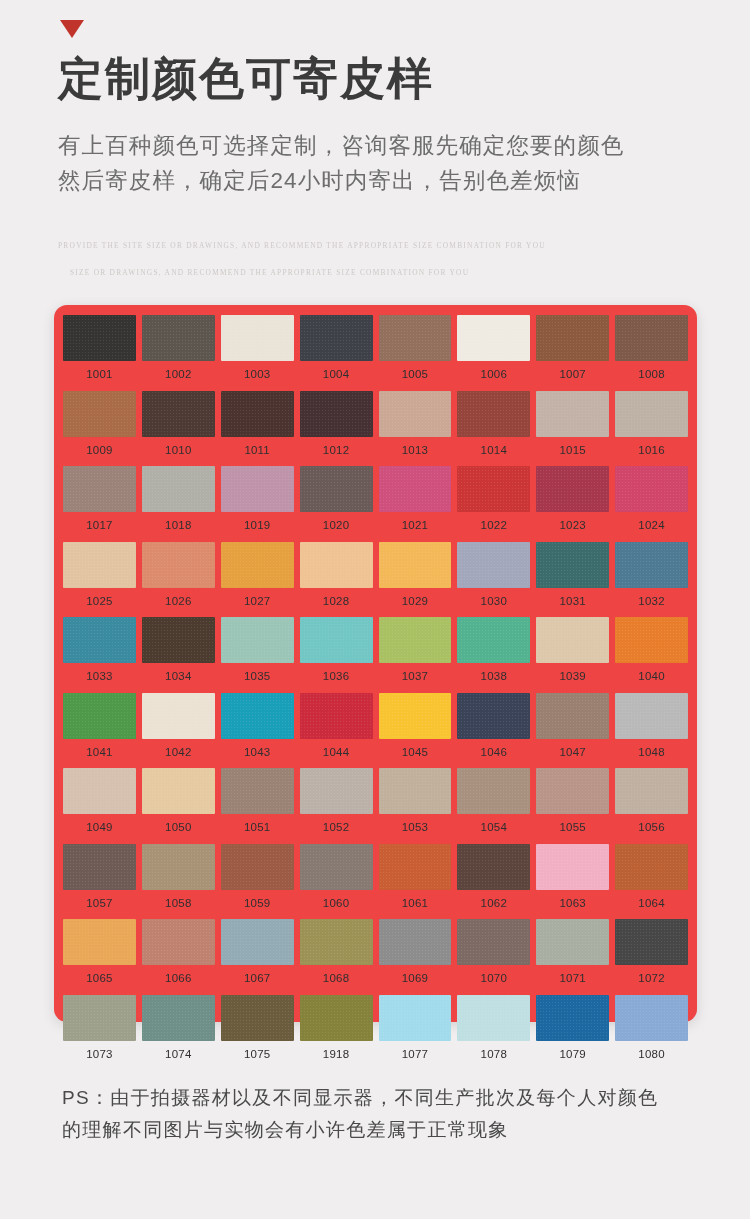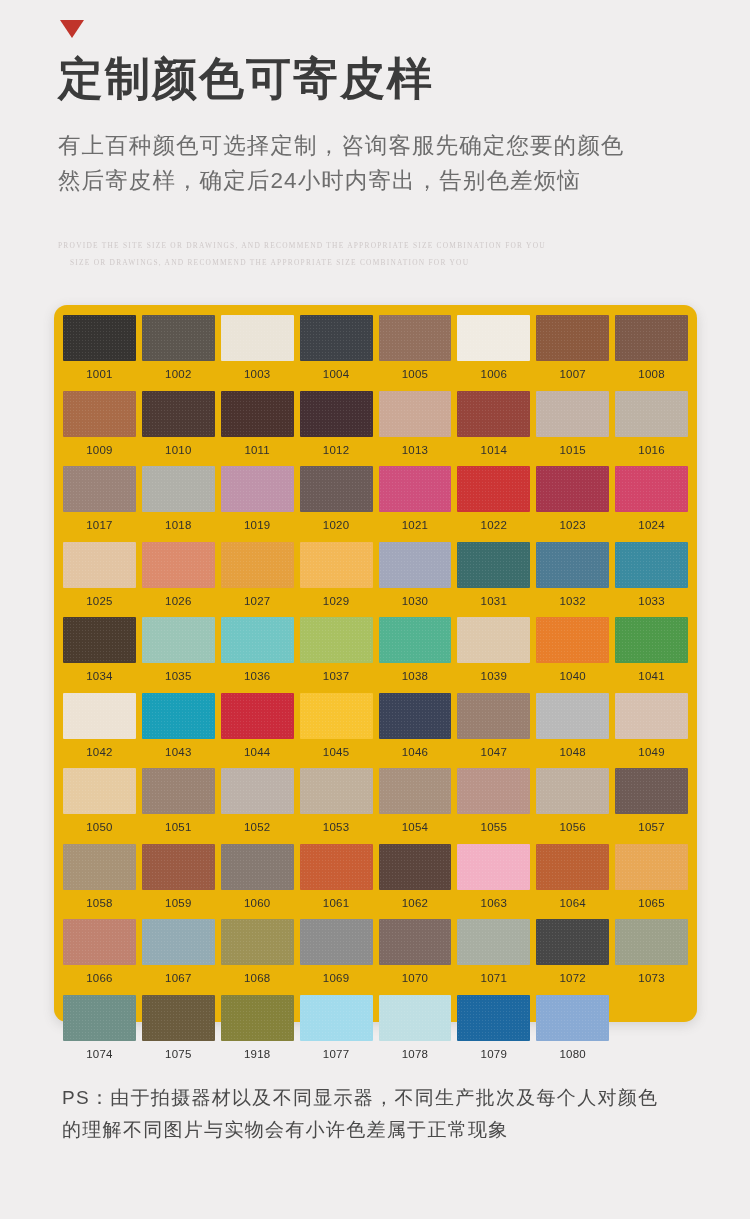--- a/index.html
+++ b/index.html
@@ -69,30 +69,30 @@
     top: 238px;
     width: 470px;
     font-family: Liberation Serif, serif;
     font-size: 7.4px;
     color: #cfc9c9;
     letter-spacing: 1.25px;
     line-height: 2.25;
     text-transform: uppercase;
     white-space: nowrap;
   }
-  .eng-block .ln2 { padding-left: 12px; }
+  .eng-block .ln2 { padding-left: 12px; margin-top: 10px; }
 
   
   .card {
     position: absolute;
     left: 54px;
     top: 305px;
     width: 643px;
     height: 717px;
-    background: #eab308;
+    background: #ef4444;
     border-radius: 13px;
     box-shadow: 0 3px 12px rgba(90, 90, 90, 0.20);
     box-sizing: border-box;
     padding: 10px 9px 6px 9px;
   }
 
   .grid {
     display: grid;
     grid-template-columns: repeat(8, 1fr);
     column-gap: 6px;
@@ -273,20 +273,24 @@
         </div>
         <div class="cell">
           <div class="chip" style="background-color: rgb(220, 139, 109);"></div>
           <div class="code">1026</div>
         </div>
         <div class="cell">
           <div class="chip" style="background-color: rgb(229, 160, 63);"></div>
           <div class="code">1027</div>
         </div>
         <div class="cell">
+          <div class="chip" style="background-color: rgb(240, 195, 148);"></div>
+          <div class="code">1028</div>
+        </div>
+        <div class="cell">
           <div class="chip" style="background-color: rgb(243, 184, 87);"></div>
           <div class="code">1029</div>
         </div>
         <div class="cell">
           <div class="chip" style="background-color: rgb(162, 167, 187);"></div>
           <div class="code">1030</div>
         </div>
         <div class="cell">
           <div class="chip" style="background-color: rgb(60, 109, 108);"></div>
           <div class="code">1031</div>

